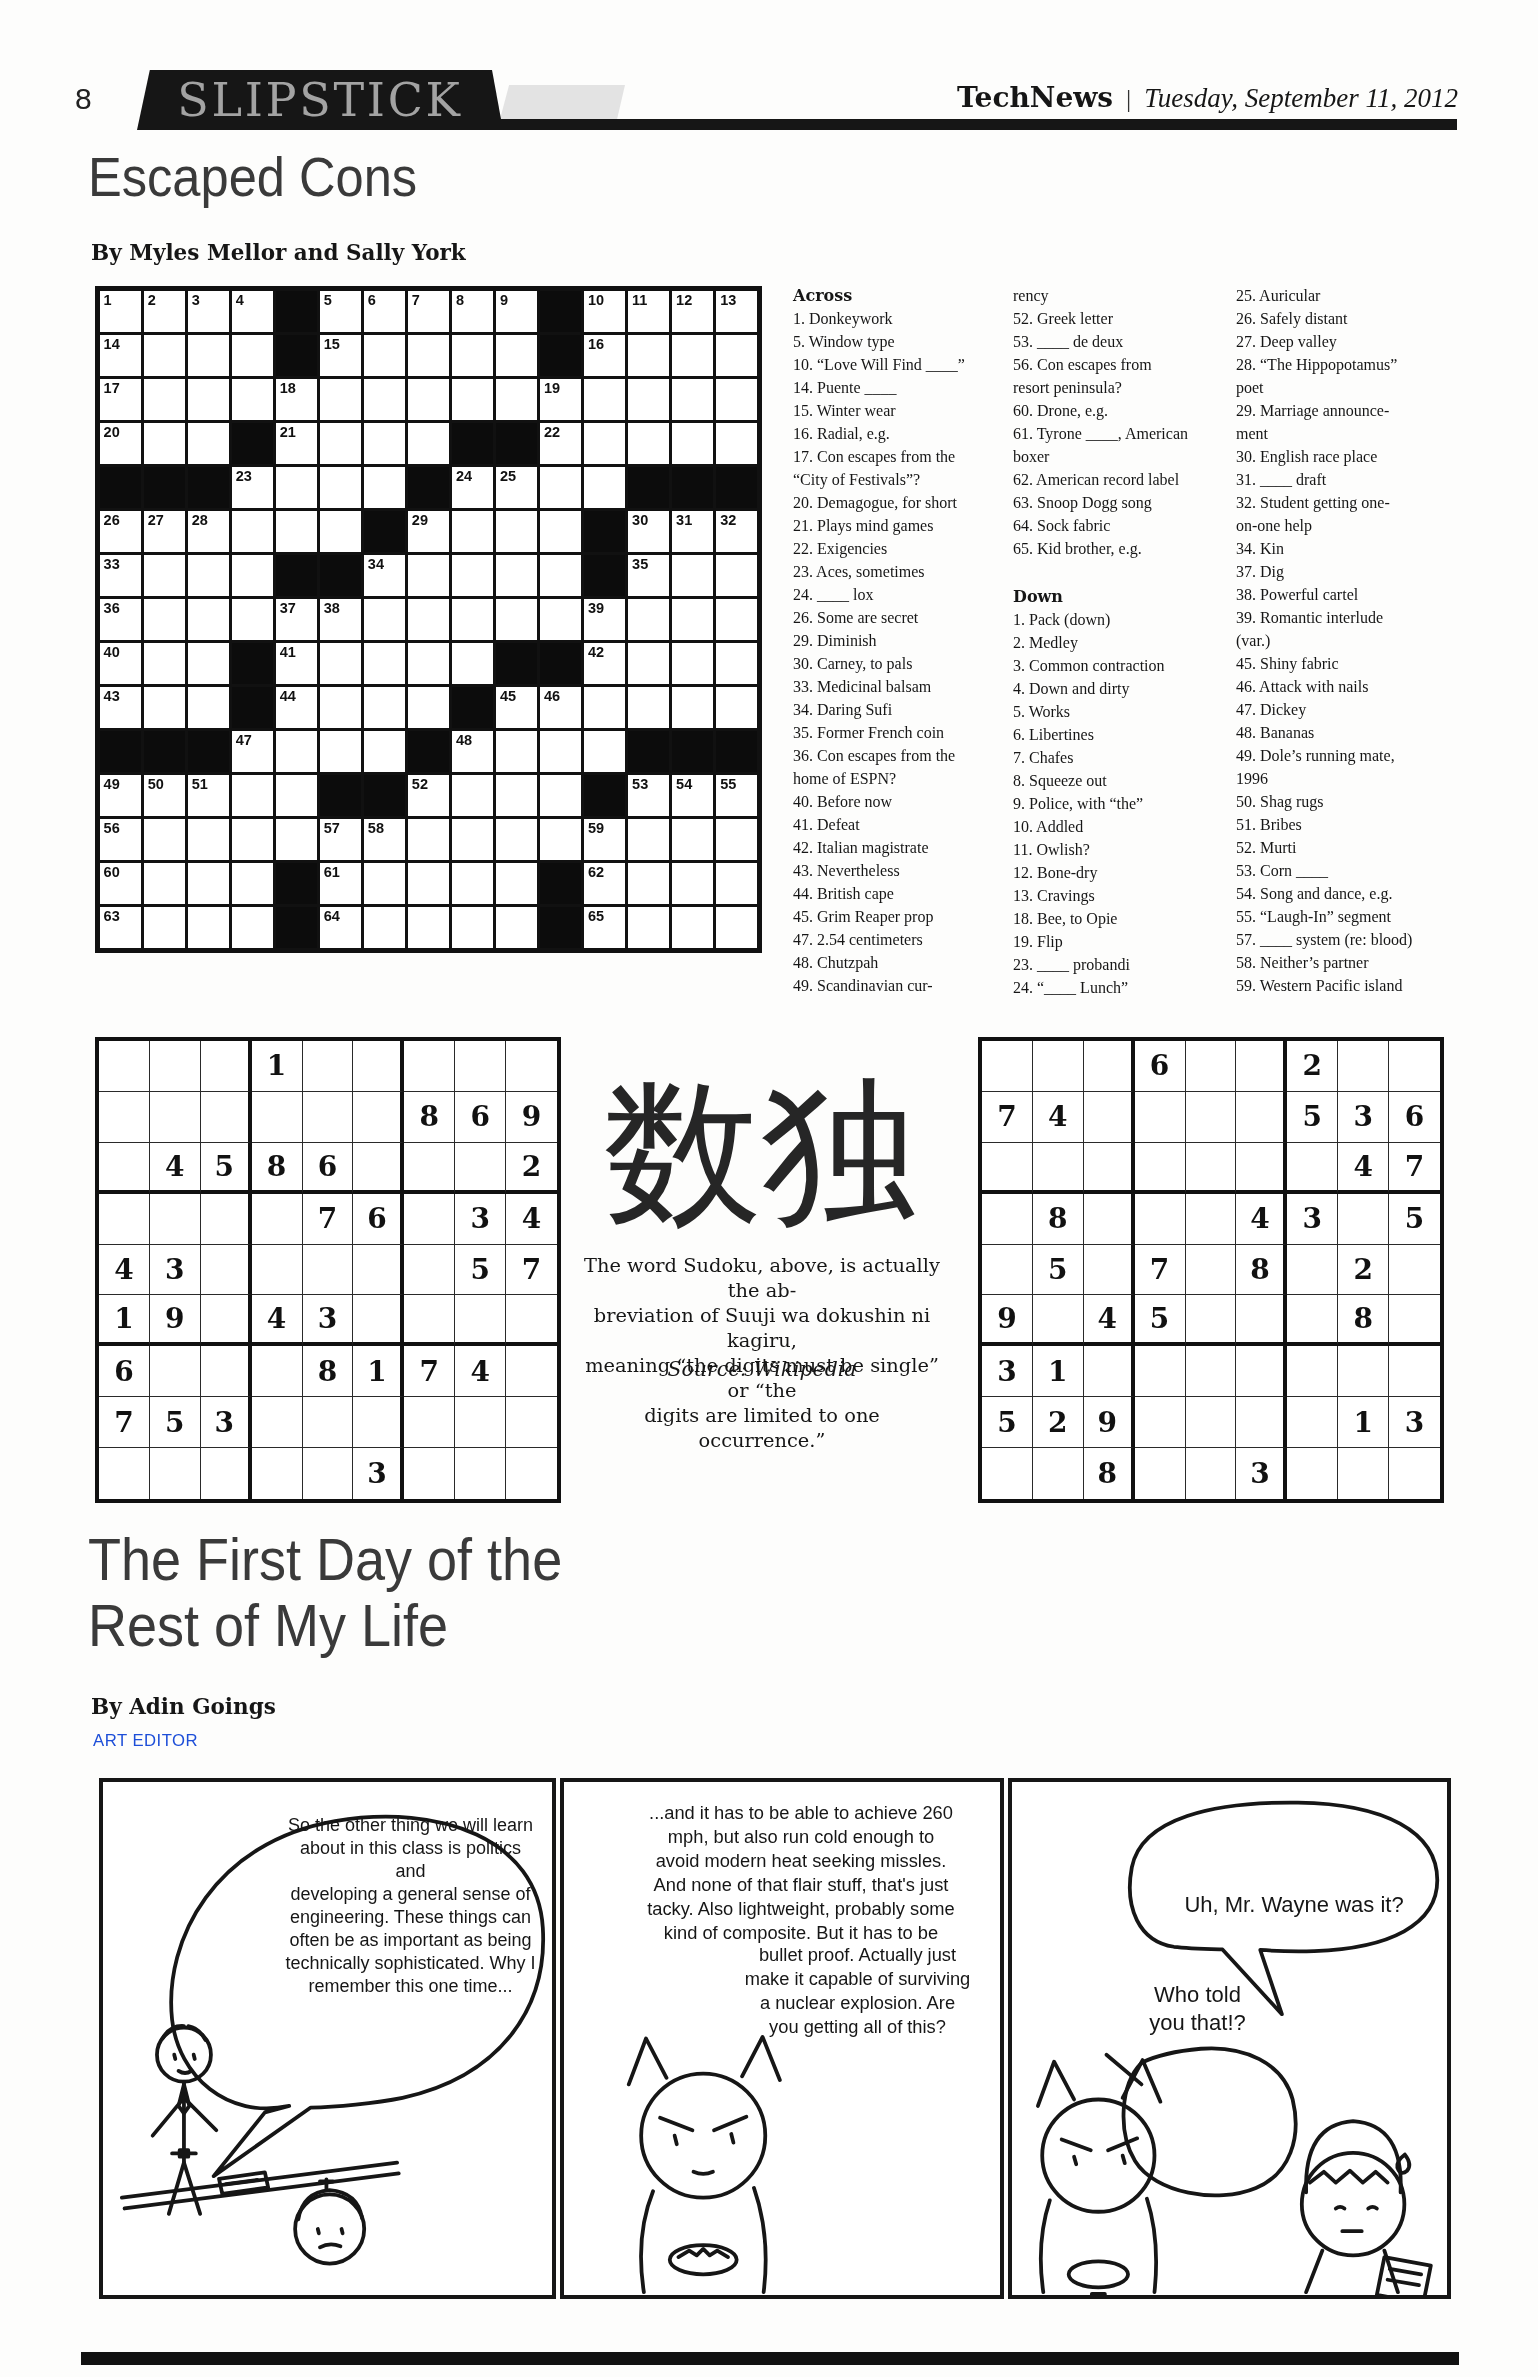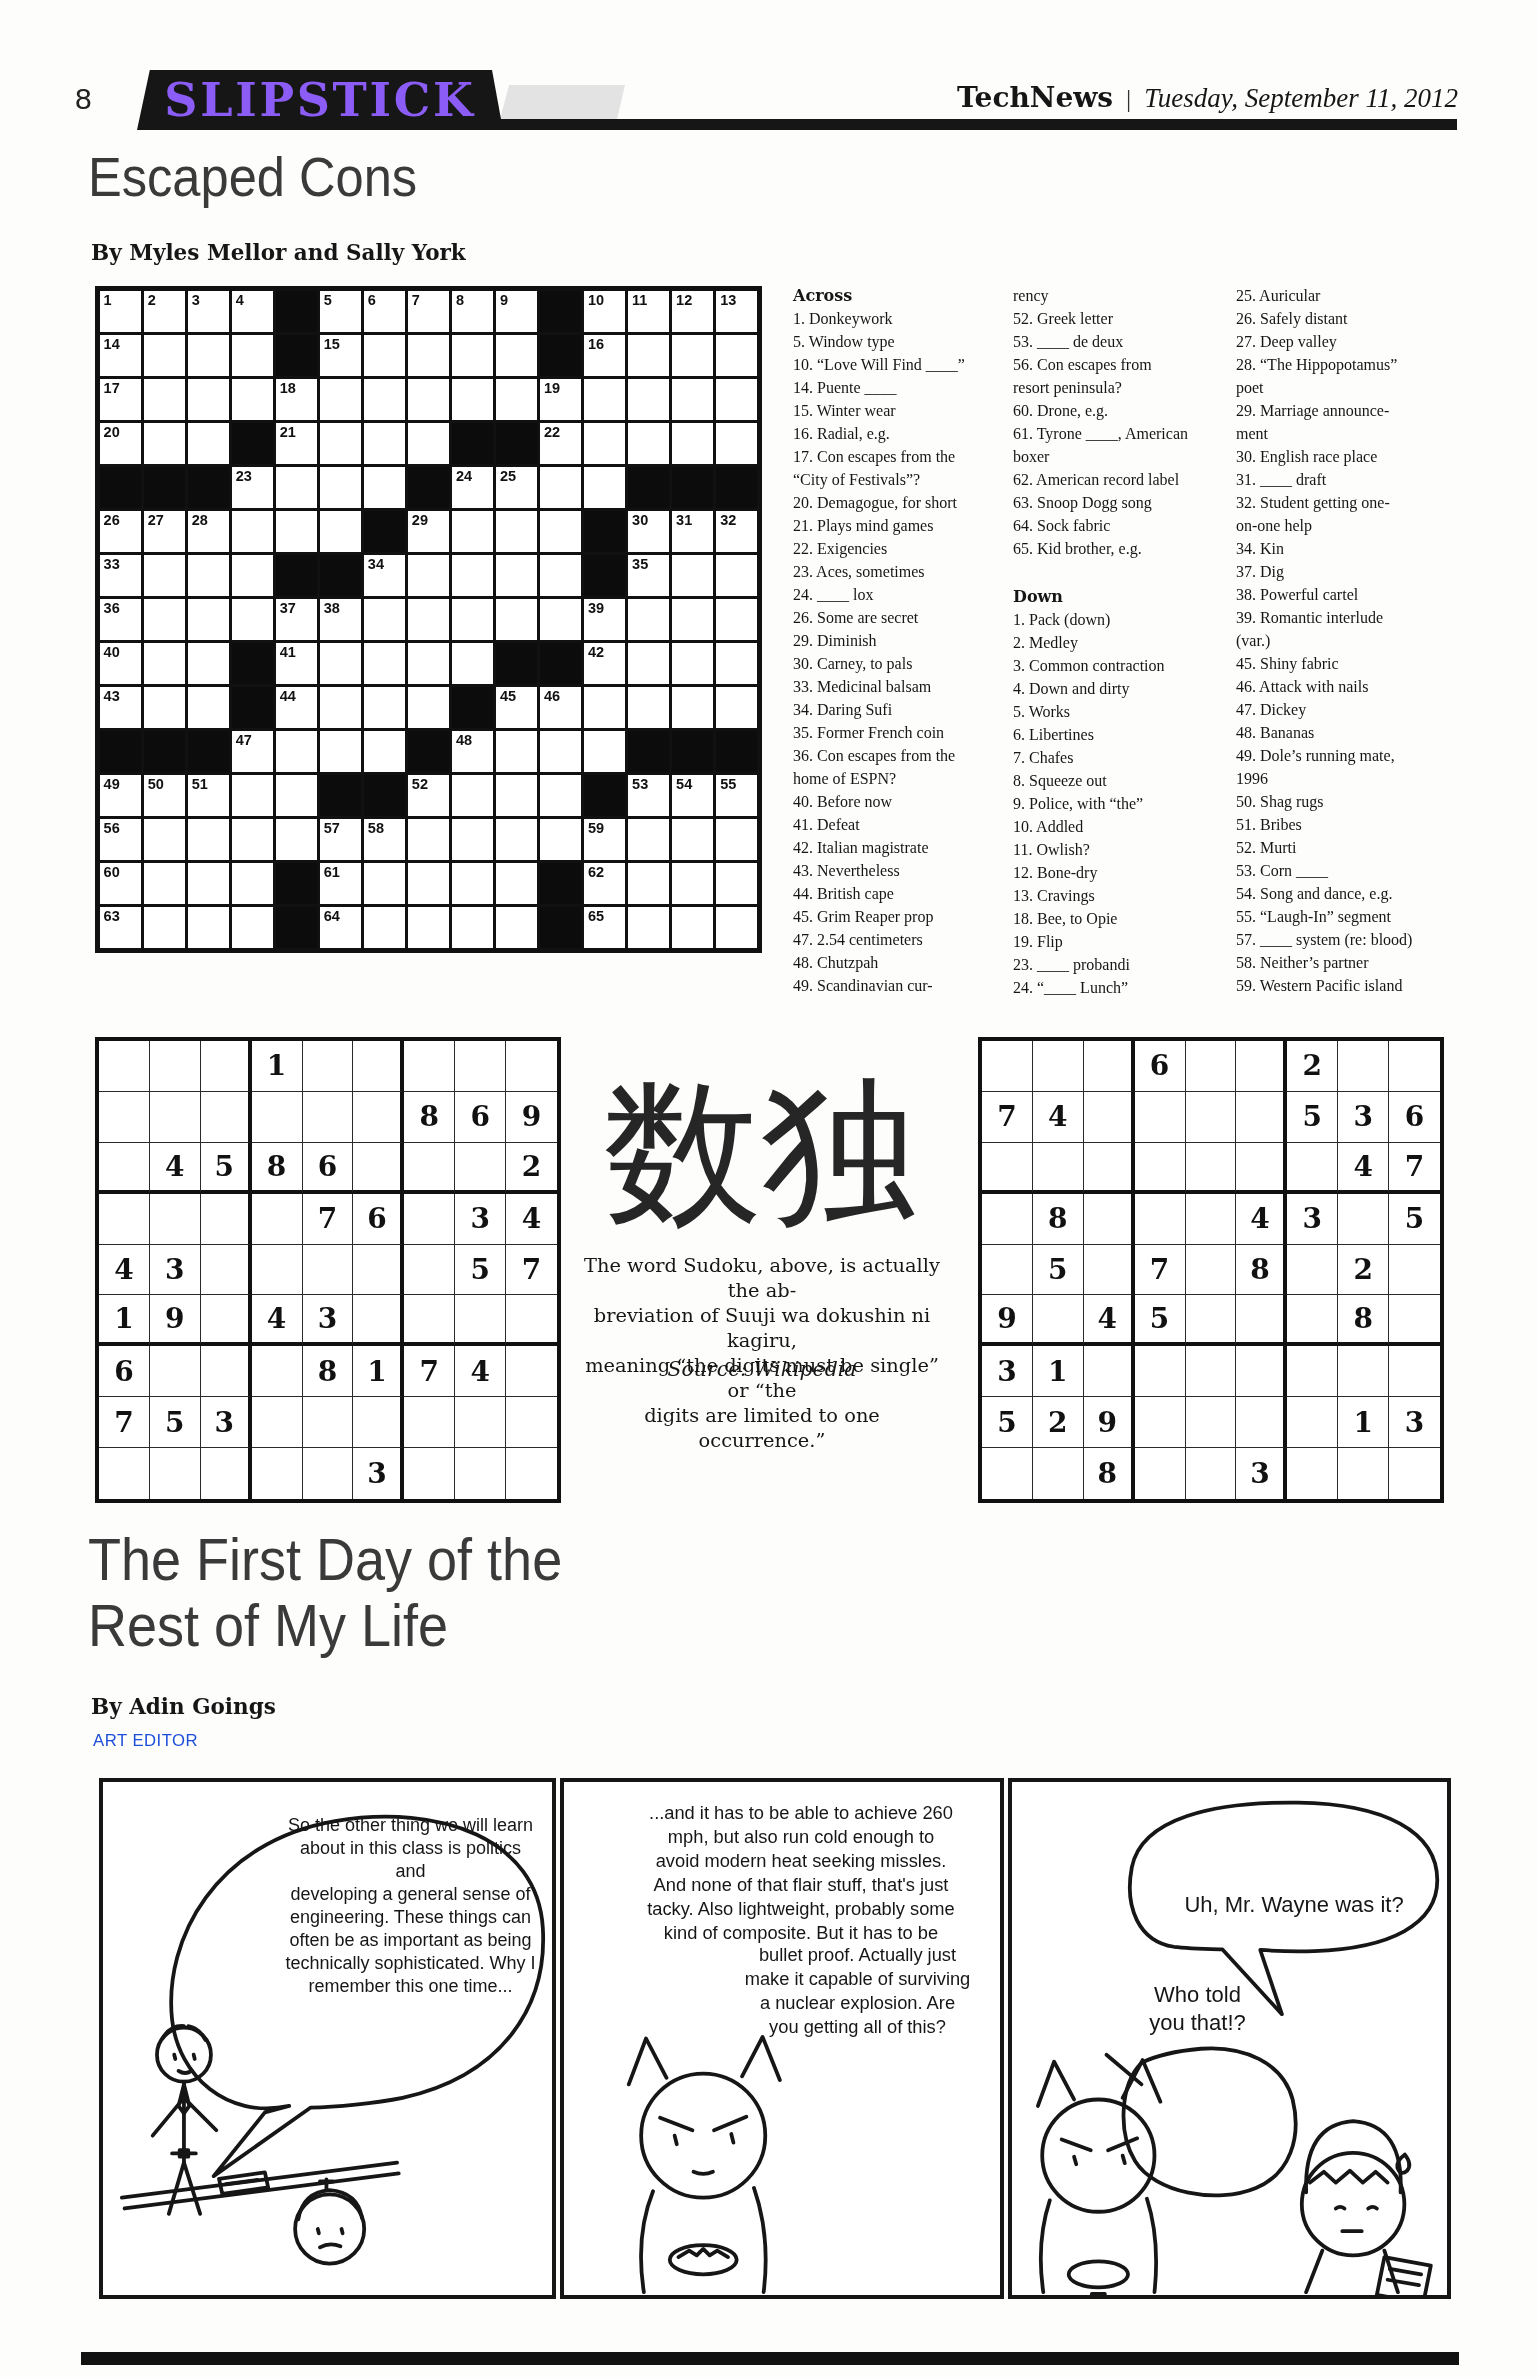--- a/index.html
+++ b/index.html
@@ -4,21 +4,21 @@
 <style>
   html,body{margin:0;padding:0;background:#777;}
   #page{position:relative;width:1538px;height:2377px;background:#fdfdfc;overflow:hidden;
         font-family:"Liberation Serif",serif;color:#161616;}
 
   
   .pagenum{position:absolute;left:75px;top:82px;font-family:"Liberation Sans",sans-serif;
            font-size:30px;color:#222;}
   .banner{position:absolute;left:137px;top:70px;width:366px;height:60px;background:#161616;
           clip-path:polygon(3.5% 0,97% 0,100% 100%,0 100%);display:flex;align-items:center;justify-content:center;}
-  .banner span{font-family:"DejaVu Serif",serif;font-weight:bold;font-size:46px;color:#8b5cf6;letter-spacing:2.7px;}
+  .banner span{font-family:"DejaVu Serif",serif;font-weight:normal;font-size:46px;color:#a3a3a3;letter-spacing:2.7px;}
   .banner-echo{position:absolute;left:499px;top:85px;width:126px;height:38px;background:#e3e3e3;
           clip-path:polygon(8% 0,100% 0,93% 100%,0 100%);}
   .headbar{position:absolute;left:500px;top:119px;width:957px;height:11.3px;background:#161616;}
   .masthead{position:absolute;top:81px;right:80px;display:flex;gap:13px;align-items:baseline;}
   .masthead .paper{font-family:"DejaVu Serif",serif;font-weight:bold;font-size:28px;}
   .masthead .sep{font-size:26px;color:#333;font-weight:300;}
   .masthead .date{font-style:italic;font-size:27px;}
 
   
   .xtitle{position:absolute;left:88px;top:145px;font-family:"Liberation Sans",sans-serif;

